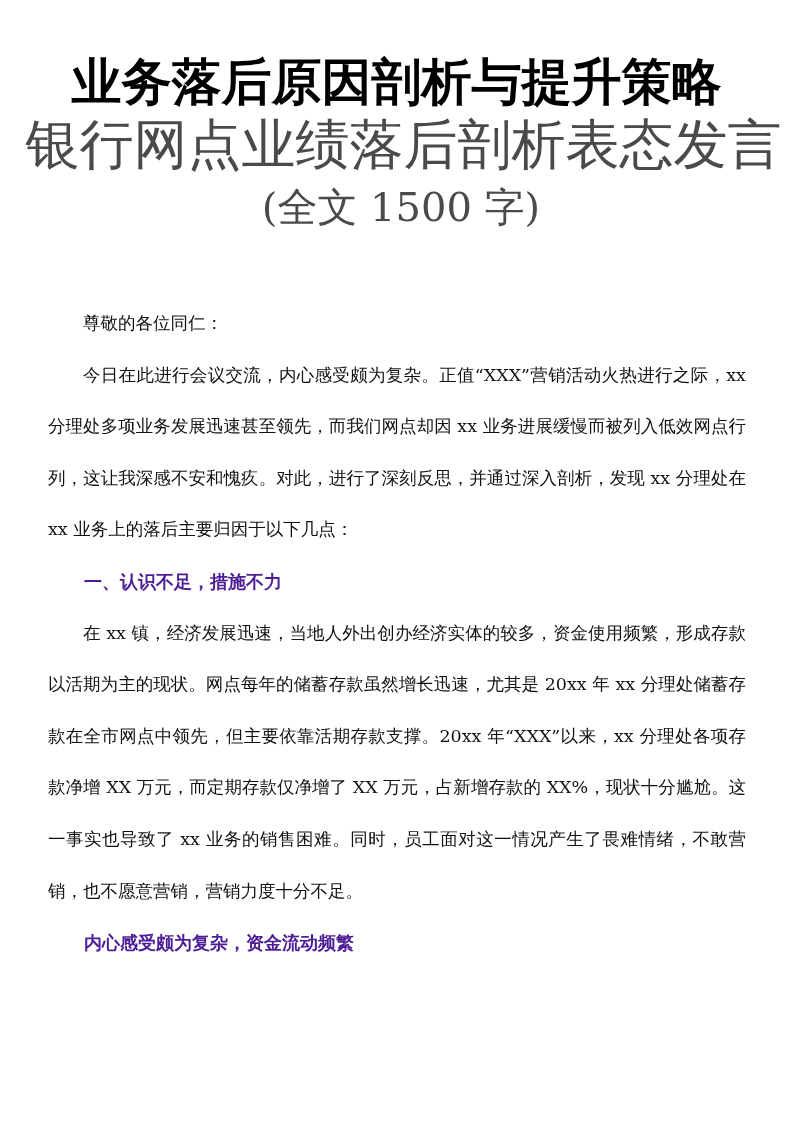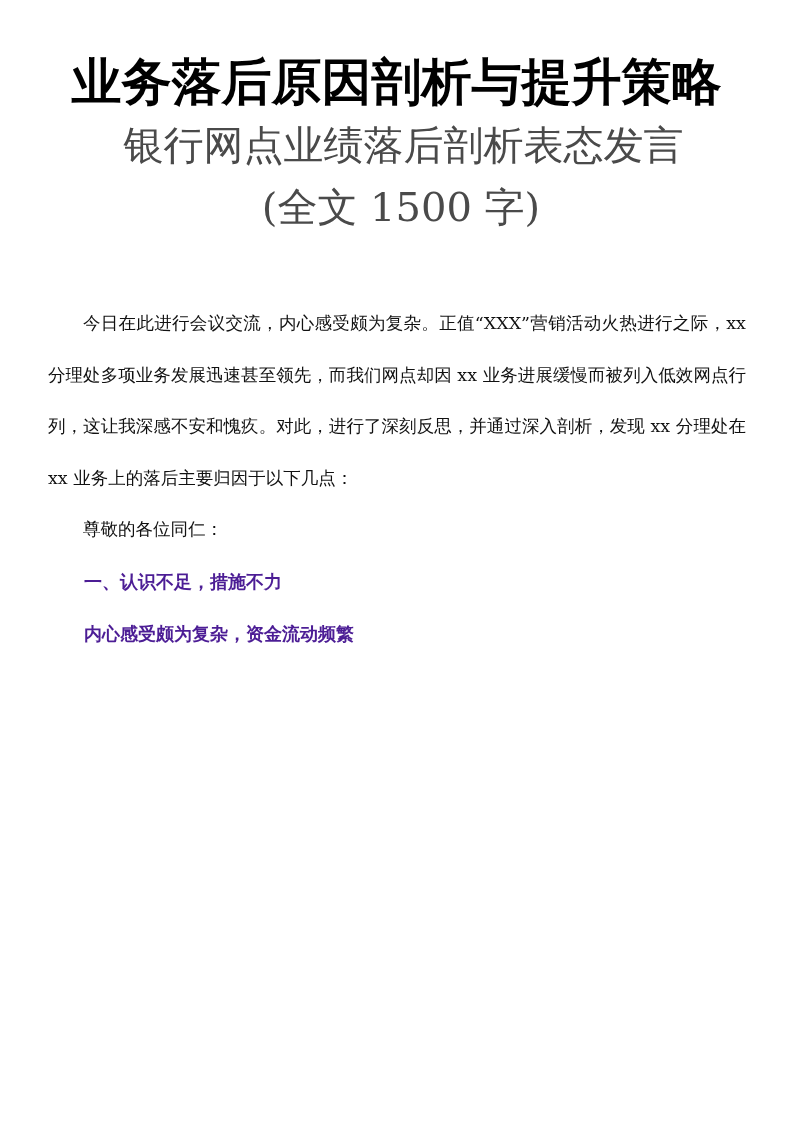--- a/index.html
+++ b/index.html
@@ -30,21 +30,21 @@
       font-weight: bold;
       line-height: 64px;
       color: #000;
       letter-spacing: 0px;
     }
     .subtitle {
       position: absolute;
       left: 14px; right: 0;
       top: 118px;
       text-align: center;
-      font-size: 40px;
+      font-size: 54px;
       line-height: 54px;
       color: #4a4a4a;
     }
     .wordcount {
       position: absolute;
       left: 0; right: 0;
       top: 180px;
       text-align: center;
       font-size: 40px;
       line-height: 54px;
@@ -77,18 +77,19 @@
   </style>
 </head>
 <body>
 
 <div class="page">
   <div class="title">业务落后原因剖析与提升策略</div>
   <div class="subtitle">银行网点业绩落后剖析表态发言</div>
   <div class="wordcount">(全文 1500 字)</div>
 
   <div class="body-text">
+    <p class="para">尊敬的各位同仁：</p>
     <p class="para">今日在此进行会议交流，内心感受颇为复杂。正值“XXX”营销活动火热进行之际，xx 分理处多项业务发展迅速甚至领先，而我们网点却因 xx 业务进展缓慢而被列入低效网点行列，这让我深感不安和愧疚。对此，进行了深刻反思，并通过深入剖析，发现 xx 分理处在 xx 业务上的落后主要归因于以下几点：</p>
-    <p class="para">尊敬的各位同仁：</p>
     <p class="heading">一、认识不足，措施不力</p>
+    <p class="para">在 xx 镇，经济发展迅速，当地人外出创办经济实体的较多，资金使用频繁，形成存款以活期为主的现状。网点每年的储蓄存款虽然增长迅速，尤其是 20xx 年 xx 分理处储蓄存款在全市网点中领先，但主要依靠活期存款支撑。20xx 年“XXX”以来，xx 分理处各项存款净增 XX 万元，而定期存款仅净增了 XX 万元，占新增存款的 XX%，现状十分尴尬。这一事实也导致了 xx 业务的销售困难。同时，员工面对这一情况产生了畏难情绪，不敢营销，也不愿意营销，营销力度十分不足。</p>
     <p class="heading">内心感受颇为复杂，资金流动频繁</p>
   </div>
 </div>
 
 </body></html>

